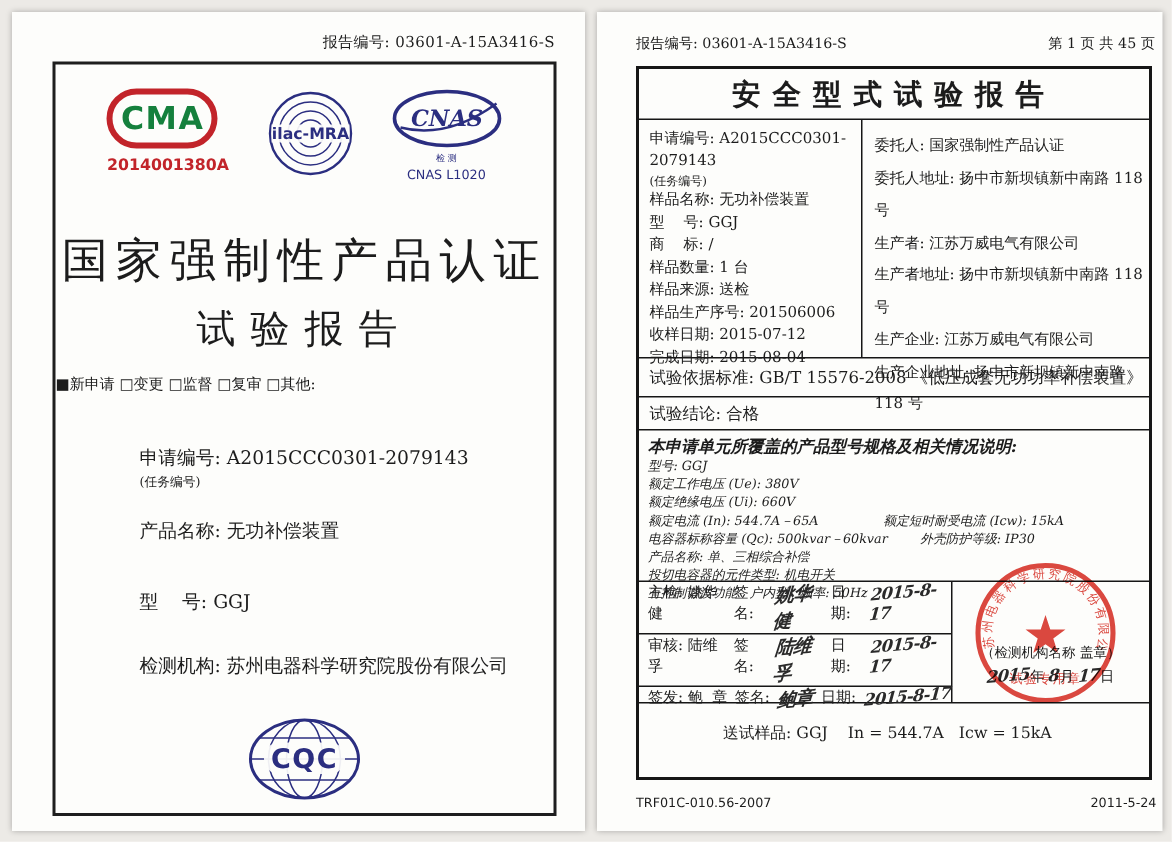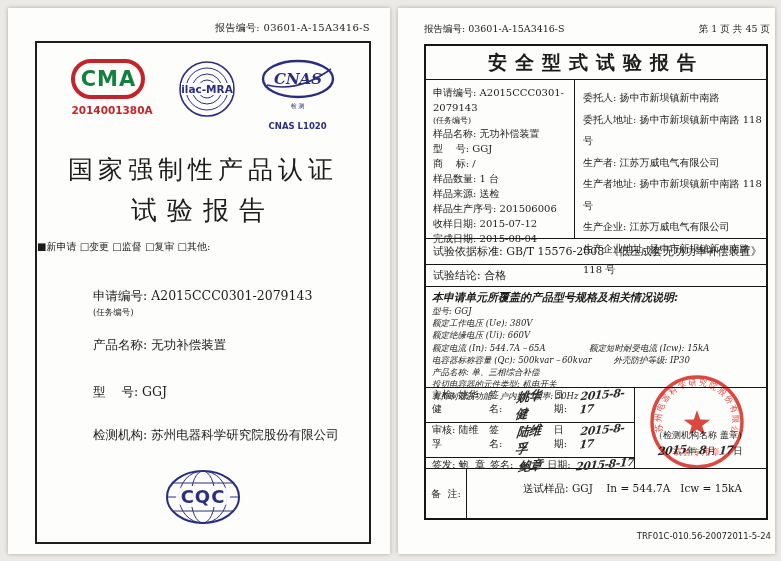--- a/index.html
+++ b/index.html
@@ -21,23 +21,23 @@
   .cma-shape{
     width:66px;height:32px;border:4px solid #c2242a;border-radius:20px;
     display:flex;align-items:center;justify-content:center;
     color:#15803d;font-weight:bold;font-size:21px;letter-spacing:1px;
     font-family:"DejaVu Sans","Liberation Sans",sans-serif;
   }
   .cma-num{color:#c2242a;font-size:10.5px;font-weight:bold;margin-top:5px;
     font-family:"DejaVu Sans","Liberation Sans",sans-serif;}
   .cnas-block{text-align:center;line-height:1;}
   .cnas-sub{font-size:6px;color:#2b2e80;margin-top:1px;}
-  .cnas-code{font-size:8.5px;color:#2b2e80;font-weight:bold;margin-top:13px;
+  .cnas-code{font-size:8.5px;color:#2b2e80;font-weight:normal;margin-top:4px;
     font-family:"DejaVu Sans","Liberation Sans",sans-serif;}
-  .lp-title1{margin-top:24px;text-align:center;font-size:25px;letter-spacing:5px;font-weight:500;}
+  .lp-title1{margin-top:24px;text-align:center;font-size:31px;letter-spacing:5px;font-weight:500;}
   .lp-title2{margin-top:7px;text-align:center;font-size:26px;letter-spacing:10px;font-weight:500;}
   .lp-checks{margin-top:12px;text-align:left;font-size:10px;}
   .lp-fields{margin-top:34px;margin-left:56px;font-size:12.5px;}
   .fld{margin-bottom:0;}
   .fld-note{font-size:8.5px;margin-top:2px;}
   .gap18{margin-top:18px;} .gap30{margin-top:30px;} .gap26{margin-top:26px;}
   .cqc-wrap{margin-top:24px;text-align:center;}
 
   
   #right-page{left:398px;top:8px;width:377px;height:546px;}
@@ -62,21 +62,21 @@
   .sig-row + .sig-row{border-top:1px solid #161616;}
   .hand{display:inline-block;font-style:italic;font-weight:600;font-size:12.5px;transform:rotate(-5deg) skewX(-10deg);color:#2a2a2a;letter-spacing:-.5px;}
   .hand.sm{font-size:11px;}
   .seal-cell{flex:1;position:relative;font-size:9px;}
   .seal-caption{position:absolute;top:41px;left:0;right:0;text-align:center;}
   .seal-date{position:absolute;top:56px;left:0;right:0;text-align:center;font-size:9.5px;}
   .seal-svg{position:absolute;top:-17px;left:12px;mix-blend-mode:multiply;opacity:.92;}
   .row-remark{flex:1;display:flex;}
   .remark-label{width:40px;border-right:1px solid #161616;display:flex;align-items:center;justify-content:center;font-size:10px;}
   .remark-body{flex:1;padding:13px 0 0 56px;font-size:10.5px;}
-  .rp-footer{position:absolute;bottom:13px;left:26px;right:4px;display:flex;justify-content:flex-end;font-size:8.5px;
+  .rp-footer{position:absolute;bottom:13px;left:26px;right:4px;display:flex;justify-content:space-between;font-size:8.5px;
     font-family:"DejaVu Sans","Liberation Sans",sans-serif;}
 </style>
 </head>
 <body>
 
 <div class="page" id="left-page">
   <div class="lp-reportno"><span class="pre">报告编号: </span><span>03601-A-15A3416-S</span></div>
 
   <div class="lp-frame">
     <div class="logo-row">
@@ -150,21 +150,21 @@
         <div class="pre">样品名称: 无功补偿装置</div>
         <div class="pre">型    号: GGJ</div>
         <div class="pre">商    标: /</div>
         <div class="pre">样品数量: 1 台</div>
         <div class="pre">样品来源: 送检</div>
         <div class="pre">样品生产序号: 201506006</div>
         <div class="pre">收样日期: 2015-07-12</div>
         <div class="pre">完成日期: 2015-08-04</div>
       </div>
       <div class="info-right">
-        <div class="pre">委托人: 扬中市新坝镇新中南路</div>
+        <div class="pre">委托人: 国家强制性产品认证</div>
         <div class="pre">委托人地址: 扬中市新坝镇新中南路 118 号</div>
         <div class="pre">生产者: 江苏万威电气有限公司</div>
         <div class="pre">生产者地址: 扬中市新坝镇新中南路 118 号</div>
         <div class="pre">生产企业: 江苏万威电气有限公司</div>
         <div class="pre">生产企业地址: 扬中市新坝镇新中南路 118 号</div>
       </div>
     </div>
 
     <div class="row-standard pre">试验依据标准: GB/T 15576-2008 《低压成套无功功率补偿装置》</div>
     <div class="row-conclusion pre">试验结论: 合格</div>
@@ -218,21 +218,20 @@
           <text font-size="8.2" fill="#d9382f" letter-spacing="1.6" font-family="DejaVu Sans, Liberation Sans, sans-serif">
             <textPath href="#sealArc" startOffset="1%">苏州电器科学研究院股份有限公司</textPath>
           </text>
           <polygon points="50,39 53.2,48.6 63.3,48.7 55.2,54.7 58.2,64.3 50,58.5 41.8,64.3 44.8,54.7 36.7,48.7 46.8,48.6" fill="#d9382f"></polygon>
           <text x="50" y="84" text-anchor="middle" font-size="8.6" fill="#d9382f" letter-spacing="1" font-family="DejaVu Sans, Liberation Sans, sans-serif">试验专用章</text>
         </svg>
       </div>
     </div>
 
     <div class="row-remark">
-      <div class="remark-label pre">备  注:</div>
       <div class="remark-body pre">送试样品: GGJ    In = 544.7A   Icw = 15kA</div>
     </div>
   </div>
 
   <div class="rp-footer">
     <div>TRF01C-010.56-2007</div>
     <div>2011-5-24</div>
   </div>
 </div>
 

